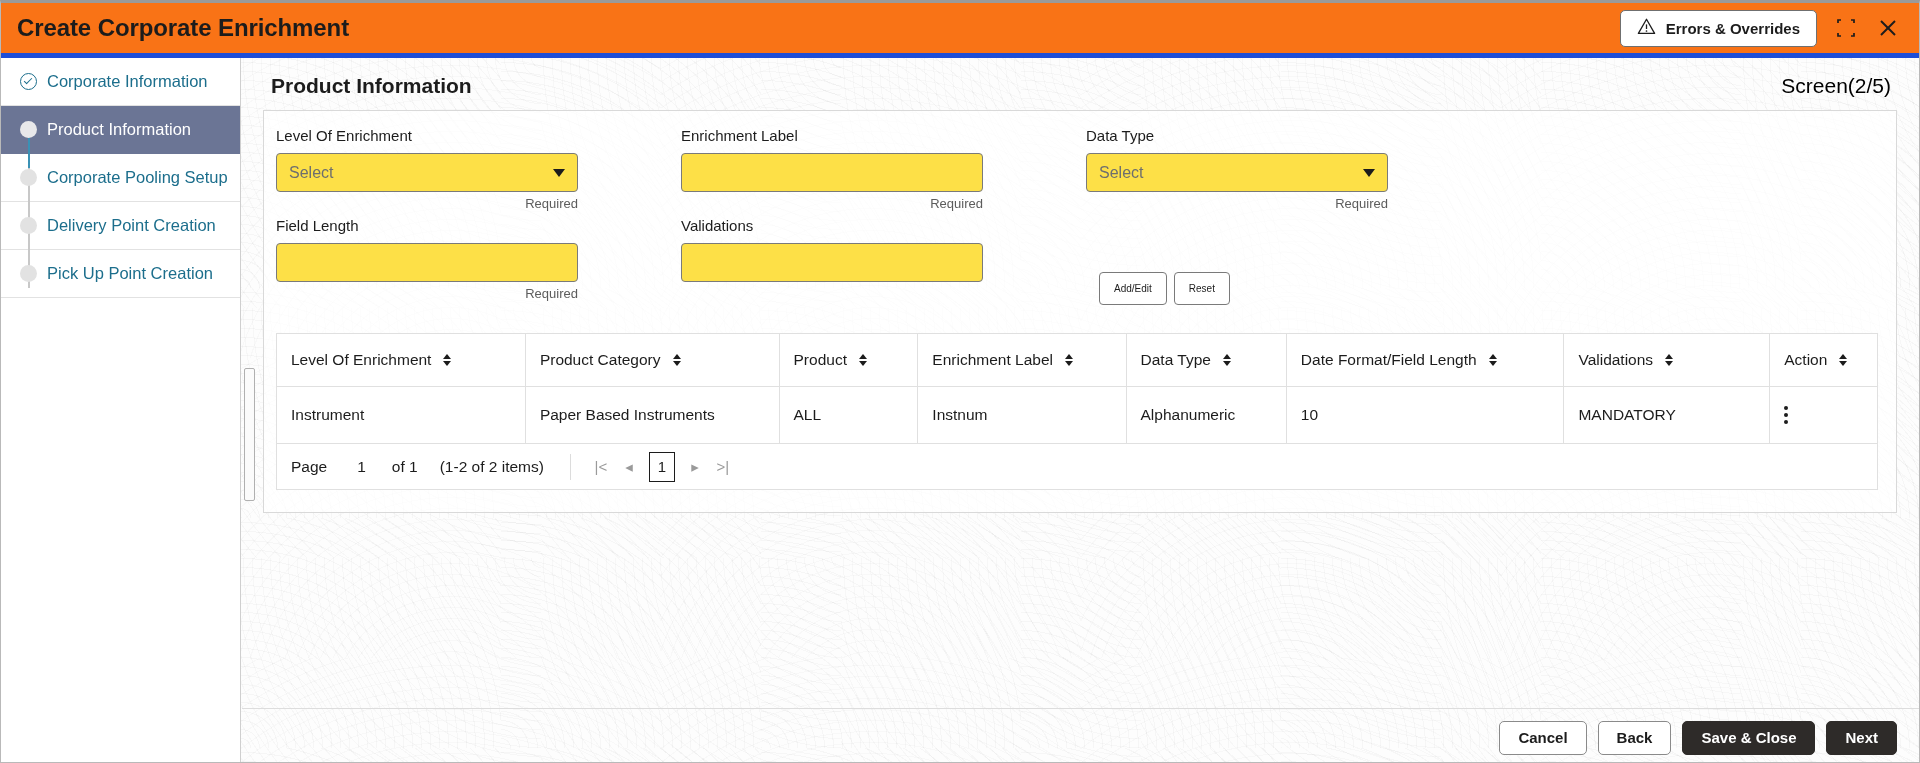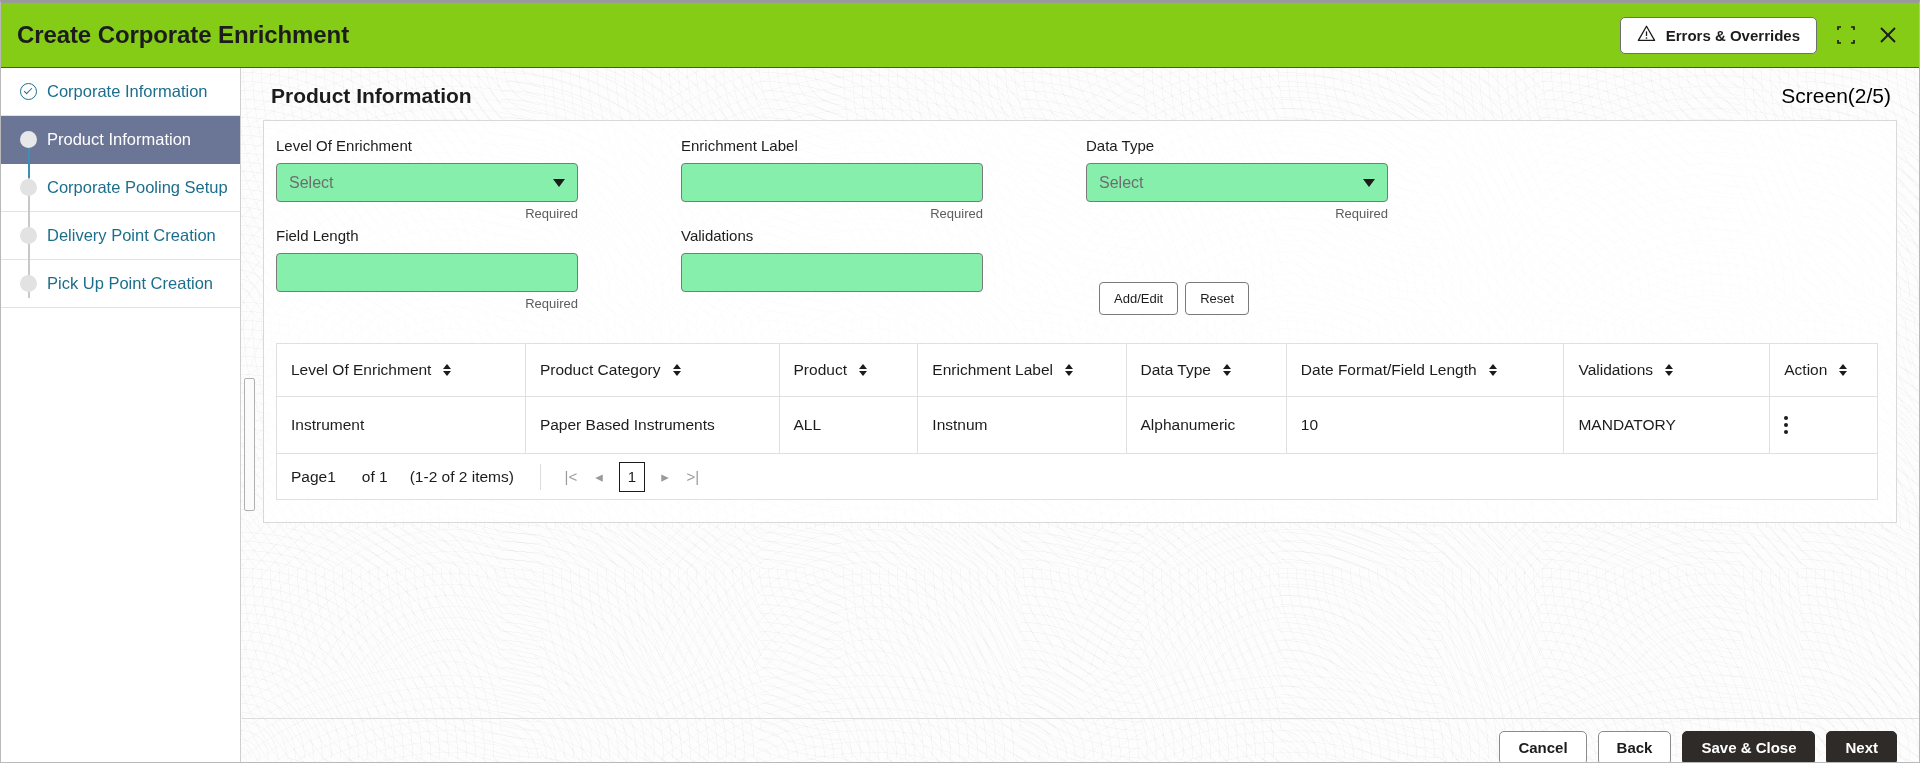--- a/index.html
+++ b/index.html
@@ -31,23 +31,23 @@
     height: 763px;
     border: 1px solid #b9b9b9;
     border-top: 3px solid #9a9a9a;
     background: #fff;
     overflow: hidden;
   }
 
   
   .titlebar {
     position: relative;
-    height: 65px;
-    background: #84cc16;
-    border-bottom: 1px solid #1d4ed8;
+    height: 55px;
+    background: #f97316;
+    border-bottom: 5px solid #1d4ed8;
     display: flex;
     align-items: center;
     z-index: 5;
   }
   .app-title {
     font-size: 24px;
     font-weight: bold;
     color: #1c1c1c;
     margin-left: 16px;
     letter-spacing: -0.1px;
@@ -192,21 +192,21 @@
     font-size: 15px;
     color: #1c1c1c;
     margin-bottom: 9px;
     display: block;
   }
   .input-box {
     width: 302px;
     height: 39px;
     border: 1px solid #7a7a7a;
     border-radius: 4px;
-    background: #86efac;
+    background: #fde047;
     display: flex;
     align-items: center;
     padding: 0 12px;
     font-size: 16px;
     color: #1c1c1c;
     gap: 32px;
   }
   .input-box.placeholder span { color: #6e6e6e; }
   .input-box .caret {
     margin-left: auto;
@@ -228,21 +228,21 @@
     gap: 7px;
     padding-bottom: 2px;
     margin-left: 13px;
   }
   .mini-btn {
     height: 33px;
     padding: 0 14px;
     border: 1px solid #7a7a7a;
     border-radius: 4px;
     background: #fff;
-    font-size: 13px;
+    font-size: 10px;
     color: #1c1c1c;
     cursor: pointer;
   }
 
   
   .table-wrap { margin-top: 26px; position: relative; }
   table.grid {
     border-collapse: collapse;
     width: 1602px;
     background: #fff;
@@ -278,21 +278,21 @@
     border-top: none;
     width: 1602px;
     height: 46px;
     display: flex;
     align-items: center;
     background: #fff;
     font-size: 15.5px;
     color: #1c1c1c;
     padding-left: 14px;
   }
-  .pager .lbl { }
+  .pager .lbl { margin-right: 30px; }
   .pager .pg-no { margin-right: 26px; }
   .pager .of { margin-right: 22px; }
   .pager .items { margin-right: 26px; }
   .pgdiv { width: 1px; height: 26px; background: #dcdcdc; margin-right: 16px; }
   .pg-btn {
     width: 28px; height: 28px;
     display: flex; align-items: center; justify-content: center;
     cursor: pointer; color: #9a9a9a; font-size: 15px;
     background: none; border: none;
   }

